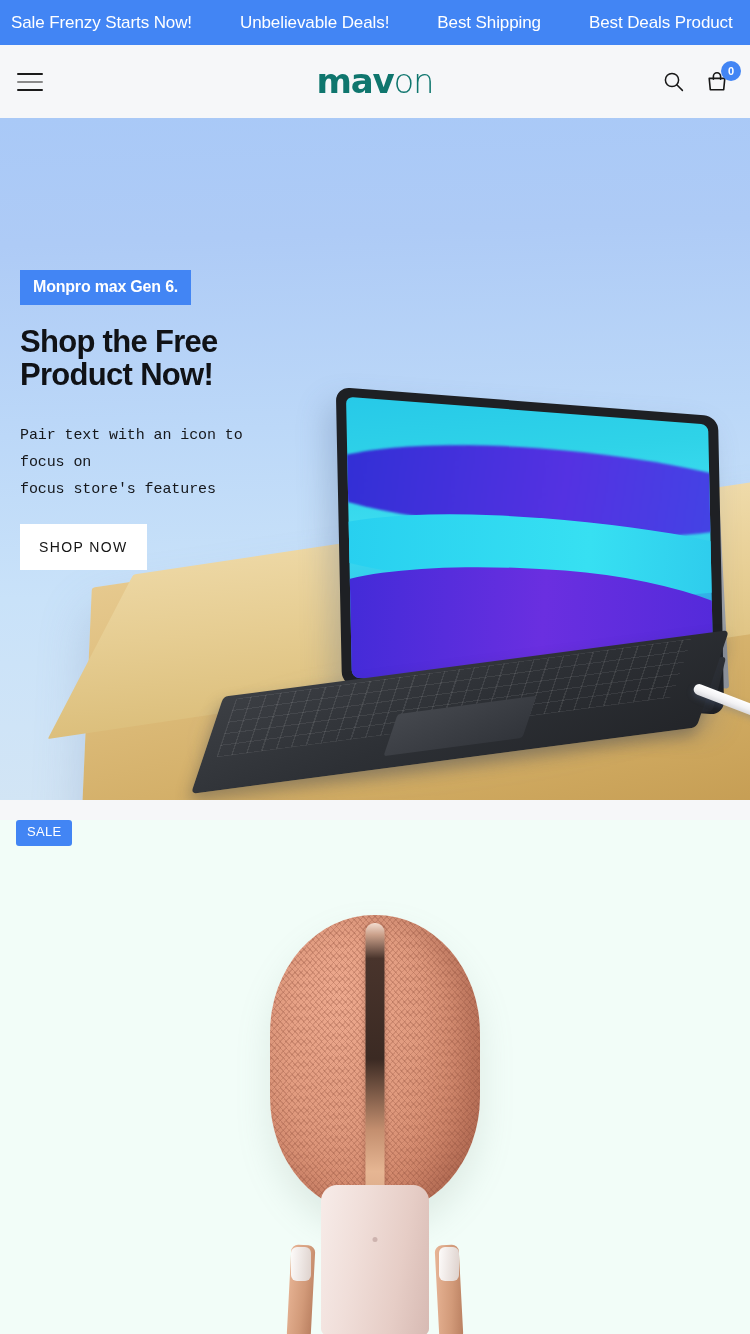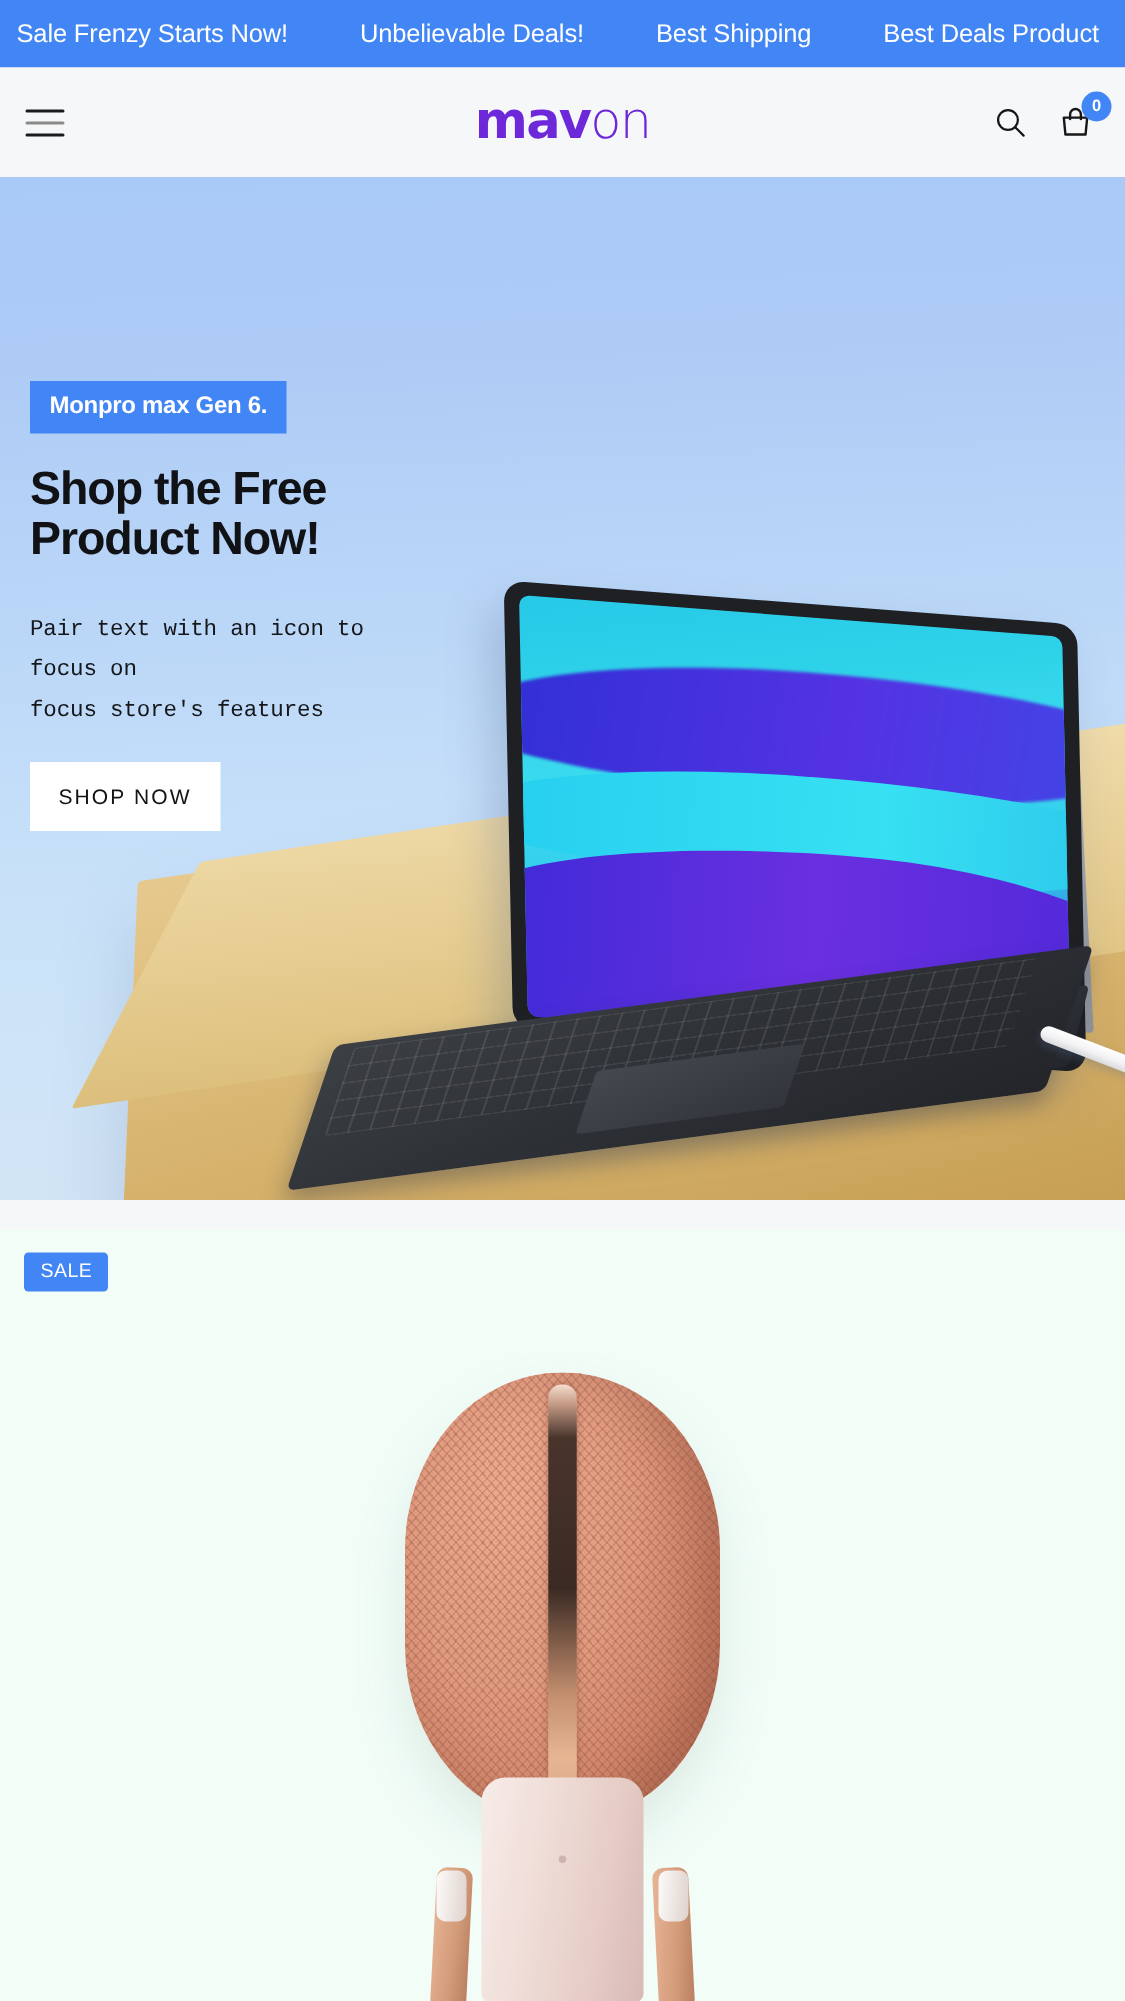--- a/index.html
+++ b/index.html
@@ -65,21 +65,21 @@
     left: 0; right: 0;
     top: 0; bottom: 0;
     display: flex; align-items: center; justify-content: center;
     pointer-events: none;
   }
   .logo {
     font-family: "DejaVu Sans", sans-serif;
     font-size: 34px;
     line-height: 1;
     letter-spacing: -1.2px;
-    color: #6d28d9;
+    color: #0f766e;
     pointer-events: auto;
     cursor: pointer;
     transform: translateY(-1px);
   }
   .logo .bold { font-weight: 700; }
   .logo .thin { font-weight: 300; }
 
   .header-actions { display: flex; align-items: center; gap: 14px; margin-left: auto; position: relative; z-index:2; }
   .icon-btn { width: 30px; height: 30px; display:flex; align-items:center; justify-content:center; cursor:pointer; position:relative; }
   .cart-badge {
@@ -218,21 +218,21 @@
     position: absolute;
     left: 690px; top: 586px;
     width: 122px; height: 11px;
     background: linear-gradient(180deg,#ffffff 0%, #f2f2f4 55%, #d9dade 100%);
     border-radius: 6px;
     transform: rotate(21deg);
     box-shadow: 0 3px 6px rgba(90,110,150,0.28);
   }
 
   
-  .hero-copy { position: absolute; left: 20px; top: 0; z-index: 5; width: 330px; }
+  .hero-copy { position: absolute; left: 20px; top: 16px; z-index: 5; width: 330px; }
   .hero-badge {
     display: inline-block;
     background: #4285f4;
     color: #ffffff;
     font-size: 16px;
     font-weight: 700;
     letter-spacing: -0.2px;
     padding: 9px 13px 10px;
     margin-top: 136px;
     line-height: 1;
@@ -274,21 +274,21 @@
 
   
   .product-section {
     position: relative;
     height: 514px;
     background: #f2fdf8;
     overflow: hidden;
   }
   .sale-badge {
     position: absolute;
-    left: 16px; top: 15px;
+    left: 16px; top: 0;
     background: #4285f4;
     color: #ffffff;
     font-size: 13px;
     font-weight: 500;
     letter-spacing: 0.3px;
     padding: 5px 11px 6px;
     border-radius: 3px;
     z-index: 4;
     line-height: 1.15;
   }

